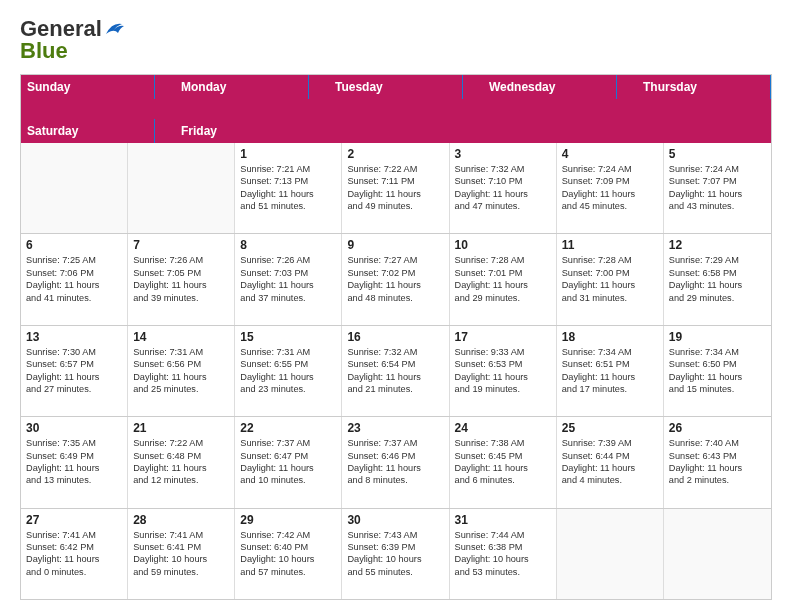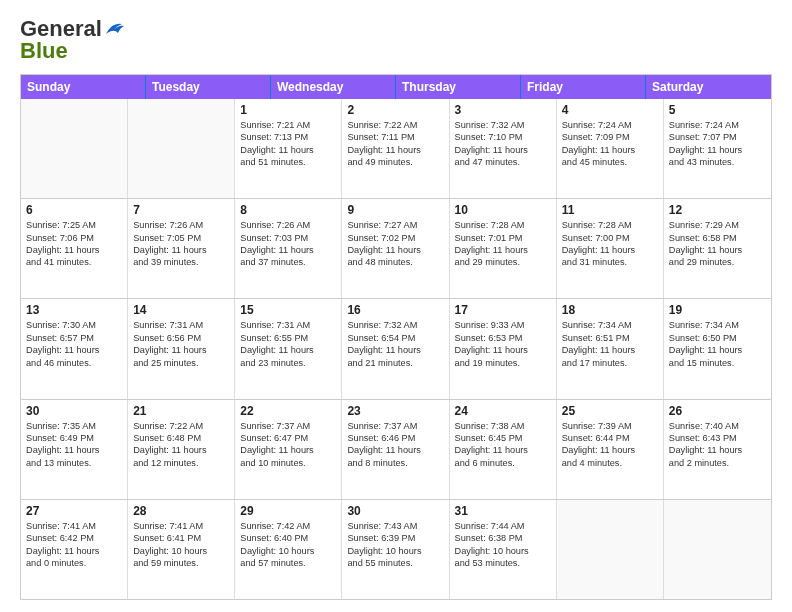--- a/index.html
+++ b/index.html
@@ -48,22 +48,23 @@
       margin-top: 2px;
     }
     .calendar {
       flex: 1;
       display: flex;
       flex-direction: column;
       border: 1px solid #ccc;
     }
     .cal-header {
       display: grid;
-      grid-template-columns: repeat(6, 1fr);
-      background: #8b5cf6;
+      grid-template-columns: repeat(5, 1fr);
+      background: #be185d;
+      gap: 20px;
     }
     .cal-header-cell {
       color: #fff;
       font-size: 12px;
       font-weight: bold;
       padding: 5px 6px;
       text-align: left;
       border-right: 1px solid #1976d2;
     }
     .cal-header-cell:last-child { border-right: none; }
@@ -121,25 +122,26 @@
     </div>
     <div class="title-block">
       <div class="month-title"></div>
       <div class="location"></div>
     </div>
   </div>
 
   <div class="calendar">
     <div class="cal-header">
     <div class="cal-header-cell">Sunday</div>
+        <div class="cal-header-cell">Monday</div>
         <div class="cal-header-cell">Tuesday</div>
         <div class="cal-header-cell">Wednesday</div>
         <div class="cal-header-cell">Thursday</div>
+        <div class="cal-header-cell">Saturday</div>
         <div class="cal-header-cell">Friday</div>
-        <div class="cal-header-cell">Saturday</div>
       </div>
     <div class="cal-body">
     <div class="cal-row">
           <div class="cal-cell empty"></div>
           <div class="cal-cell empty"></div>
           <div class="cal-cell">
             <span class="day-num">1</span>
             <span class="cell-line">Sunrise: 7:21 AM</span>
             <span class="cell-line">Sunset: 7:13 PM</span>
             <span class="cell-line">Daylight: 11 hours</span>
@@ -224,21 +226,21 @@
             <span class="cell-line">Daylight: 11 hours</span>
             <span class="cell-line">and 29 minutes.</span>
           </div>
         </div>
         <div class="cal-row">
           <div class="cal-cell">
             <span class="day-num">13</span>
             <span class="cell-line">Sunrise: 7:30 AM</span>
             <span class="cell-line">Sunset: 6:57 PM</span>
             <span class="cell-line">Daylight: 11 hours</span>
-            <span class="cell-line">and 46 minutes.</span>
+            <span class="cell-line">and 27 minutes.</span>
           </div>
           <div class="cal-cell">
             <span class="day-num">14</span>
             <span class="cell-line">Sunrise: 7:31 AM</span>
             <span class="cell-line">Sunset: 6:56 PM</span>
             <span class="cell-line">Daylight: 11 hours</span>
             <span class="cell-line">and 25 minutes.</span>
           </div>
           <div class="cal-cell">
             <span class="day-num">15</span>

